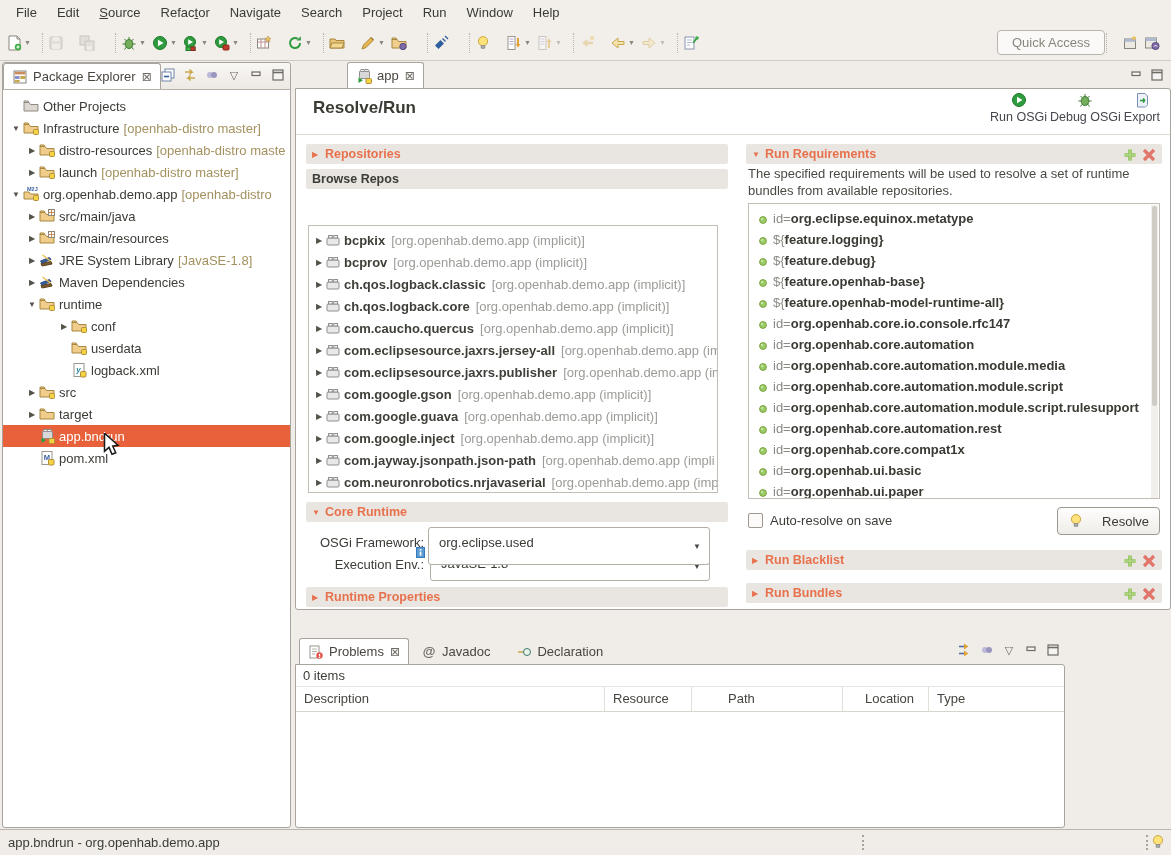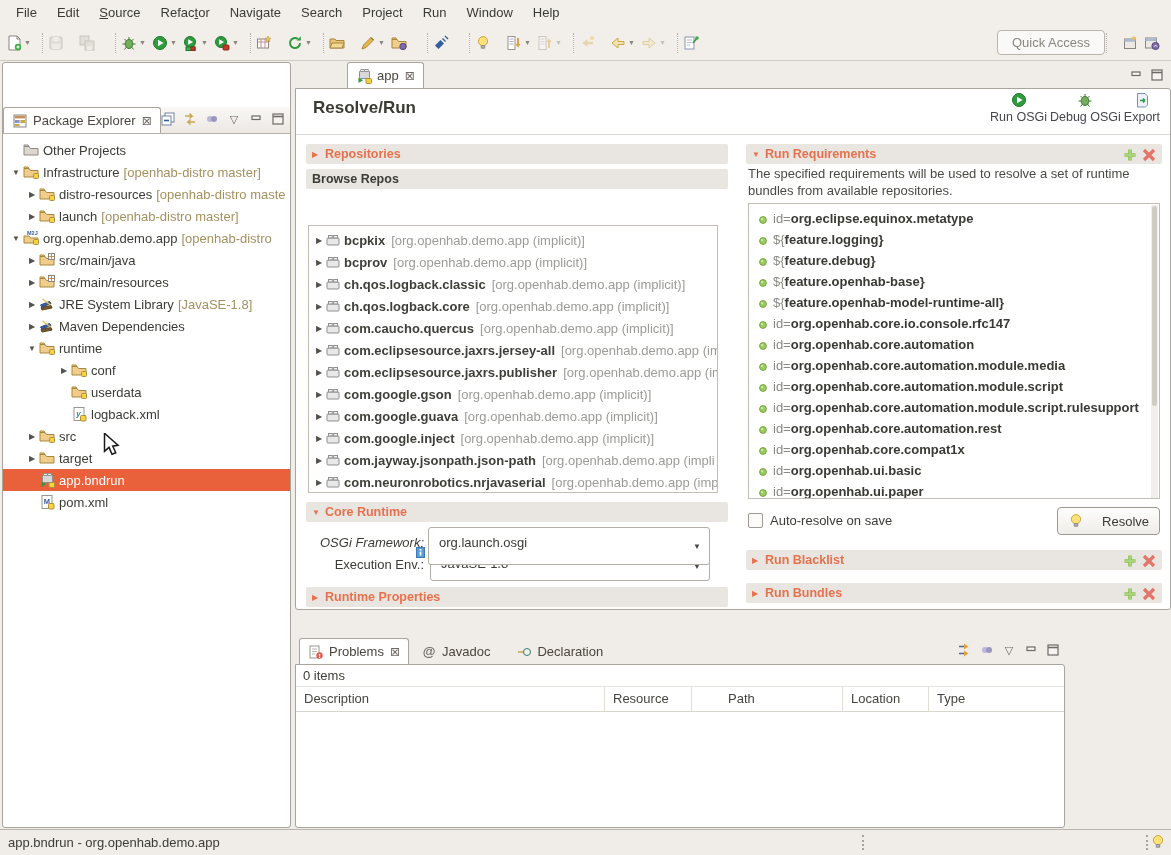--- a/index.html
+++ b/index.html
@@ -36,21 +36,21 @@
   .vtab{height:25px;display:flex;align-items:center;padding:0 8px;color:#4a463f;white-space:nowrap;}
   .vtab .ico{margin-right:5px;}
   .vtab.active{background:#fff;border:1px solid #a9a49e;border-bottom:none;border-radius:3px 3px 0 0;}
   .vtab .close{margin-left:6px;color:#6e6a64;font-size:12px;}
   .vtoolbar{position:absolute;right:4px;top:4px;display:flex;align-items:center;}
   .vtoolbar .ico{margin-left:6px;}
 
   
   #pkg-panel{position:absolute;left:2px;top:62px;width:289px;height:766px;
     background:#fff;border:1px solid #a9a49e;border-radius:3px;box-sizing:border-box;}
-  #pkg-tabbar{background:linear-gradient(#f9f7f5,#ece9e4);border-bottom:1px solid #b5b0a8;border-radius:3px 3px 0 0;margin-top:44px;}
+  #pkg-tabbar{background:linear-gradient(#f9f7f5,#ece9e4);border-bottom:1px solid #b5b0a8;border-radius:3px 3px 0 0;}
   #pkg-tree{padding-top:5px;overflow:hidden;height:730px;}
   .trow{display:flex;align-items:center;height:22px;white-space:nowrap;overflow:hidden;}
   .trow.d0{padding-left:6px;} .trow.d1{padding-left:22px;} .trow.d2{padding-left:54px;}
   .twisty{width:14px;flex:none;font-size:8px;color:#55524c;text-align:center;}
   .trow .ico{flex:none;margin-right:4px;}
   .tdec{color:#a3915f;margin-left:4px;}
   .trow.selected{background:#e8613b;}
   .trow.selected .tlabel{color:#fff;}
   .trow.selected .twisty{color:#fff;}
 
@@ -116,21 +116,21 @@
   #resolve-btn .ico{margin-right:6px;}
 
   
   #problems-panel{position:absolute;left:295px;top:638px;width:770px;height:190px;box-sizing:border-box;}
   #problems-body{position:absolute;left:0;top:26px;right:0;bottom:0;background:#fff;
     border:1px solid #a9a49e;border-radius:0 3px 3px 3px;box-sizing:border-box;overflow:hidden;}
   #items-count{padding:3px 7px;color:#3c3c37;border-bottom:1px solid #e8e5e0;}
   #ptable-header{display:flex;height:24px;align-items:center;border-bottom:1px solid #d8d4ce;}
   .pcol{height:24px;line-height:24px;padding-left:8px;color:#45453f;border-right:1px solid #e2dfd9;box-sizing:border-box;overflow:hidden;white-space:nowrap;}
   .pcol[data-w="c1"]{width:309px;} .pcol[data-w="c2"]{width:87px;} .pcol[data-w="c3"]{width:123px;margin-left:28px;}
-  .pcol[data-w="c4"]{width:86px;} .pcol[data-w="c5"]{flex:1;border-right:none;}
+  .pcol[data-w="c4"]{width:86px;text-align:center;} .pcol[data-w="c5"]{flex:1;border-right:none;}
 
   
   #statusbar{position:absolute;left:0;bottom:0;width:1171px;height:25px;background:#f0ece7;
     border-top:1px solid #b9b4ad;display:flex;align-items:center;}
   #status-text{margin-left:8px;color:#3c3c37;}
   .grip{position:absolute;top:5px;width:3px;height:15px;border-left:2px dotted #a7a29a;}
   #statusbulb{position:absolute;right:5px;top:4px;}
 
   #cursor{position:absolute;left:103px;top:433px;z-index:60;}
 </style>
@@ -876,23 +876,23 @@
             </svg>
           </span>
           <span class="rname">com.neuronrobotics.nrjavaserial</span>
           <span class="rdec">[org.openhab.demo.app (imp</span>
         </div>
     </div>
     <div class="secbar" style="left:10px;top:413px;width:422px;">
       <span class="tw" style="color: rgb(232, 113, 77);">▼</span>
       <span class="sec-title" style="color: rgb(232, 113, 77);">Core Runtime</span>
     </div>
-    <div class="fieldlabel" style="left:10px;top:446px;font-style:italic;">OSGi Framework:</div>
+    <div class="fieldlabel" style="left:10px;top:446px;">OSGi Framework:</div>
     <div class="combo" id="osgi-combo">
-      <span class="cval">org.launch.osgi</span>
+      <span class="cval">org.eclipse.used</span>
       <span class="carrow">▼</span>
     </div>
     <div class="fieldlabel" style="left:10px;top:468px;">Execution Env.:</div>
     <span class="ico" id="info-icon">
         <svg width="11" height="11" viewBox="0 0 11 11">
           <rect x="1.5" y="0.5" width="8" height="10" fill="#5b9bd5" stroke="#3a7ab5"></rect>
           <rect x="4.7" y="2" width="1.7" height="1.7" fill="#fff"></rect>
           <rect x="4.7" y="4.6" width="1.7" height="4" fill="#fff"></rect>
         </svg>
       </span>

